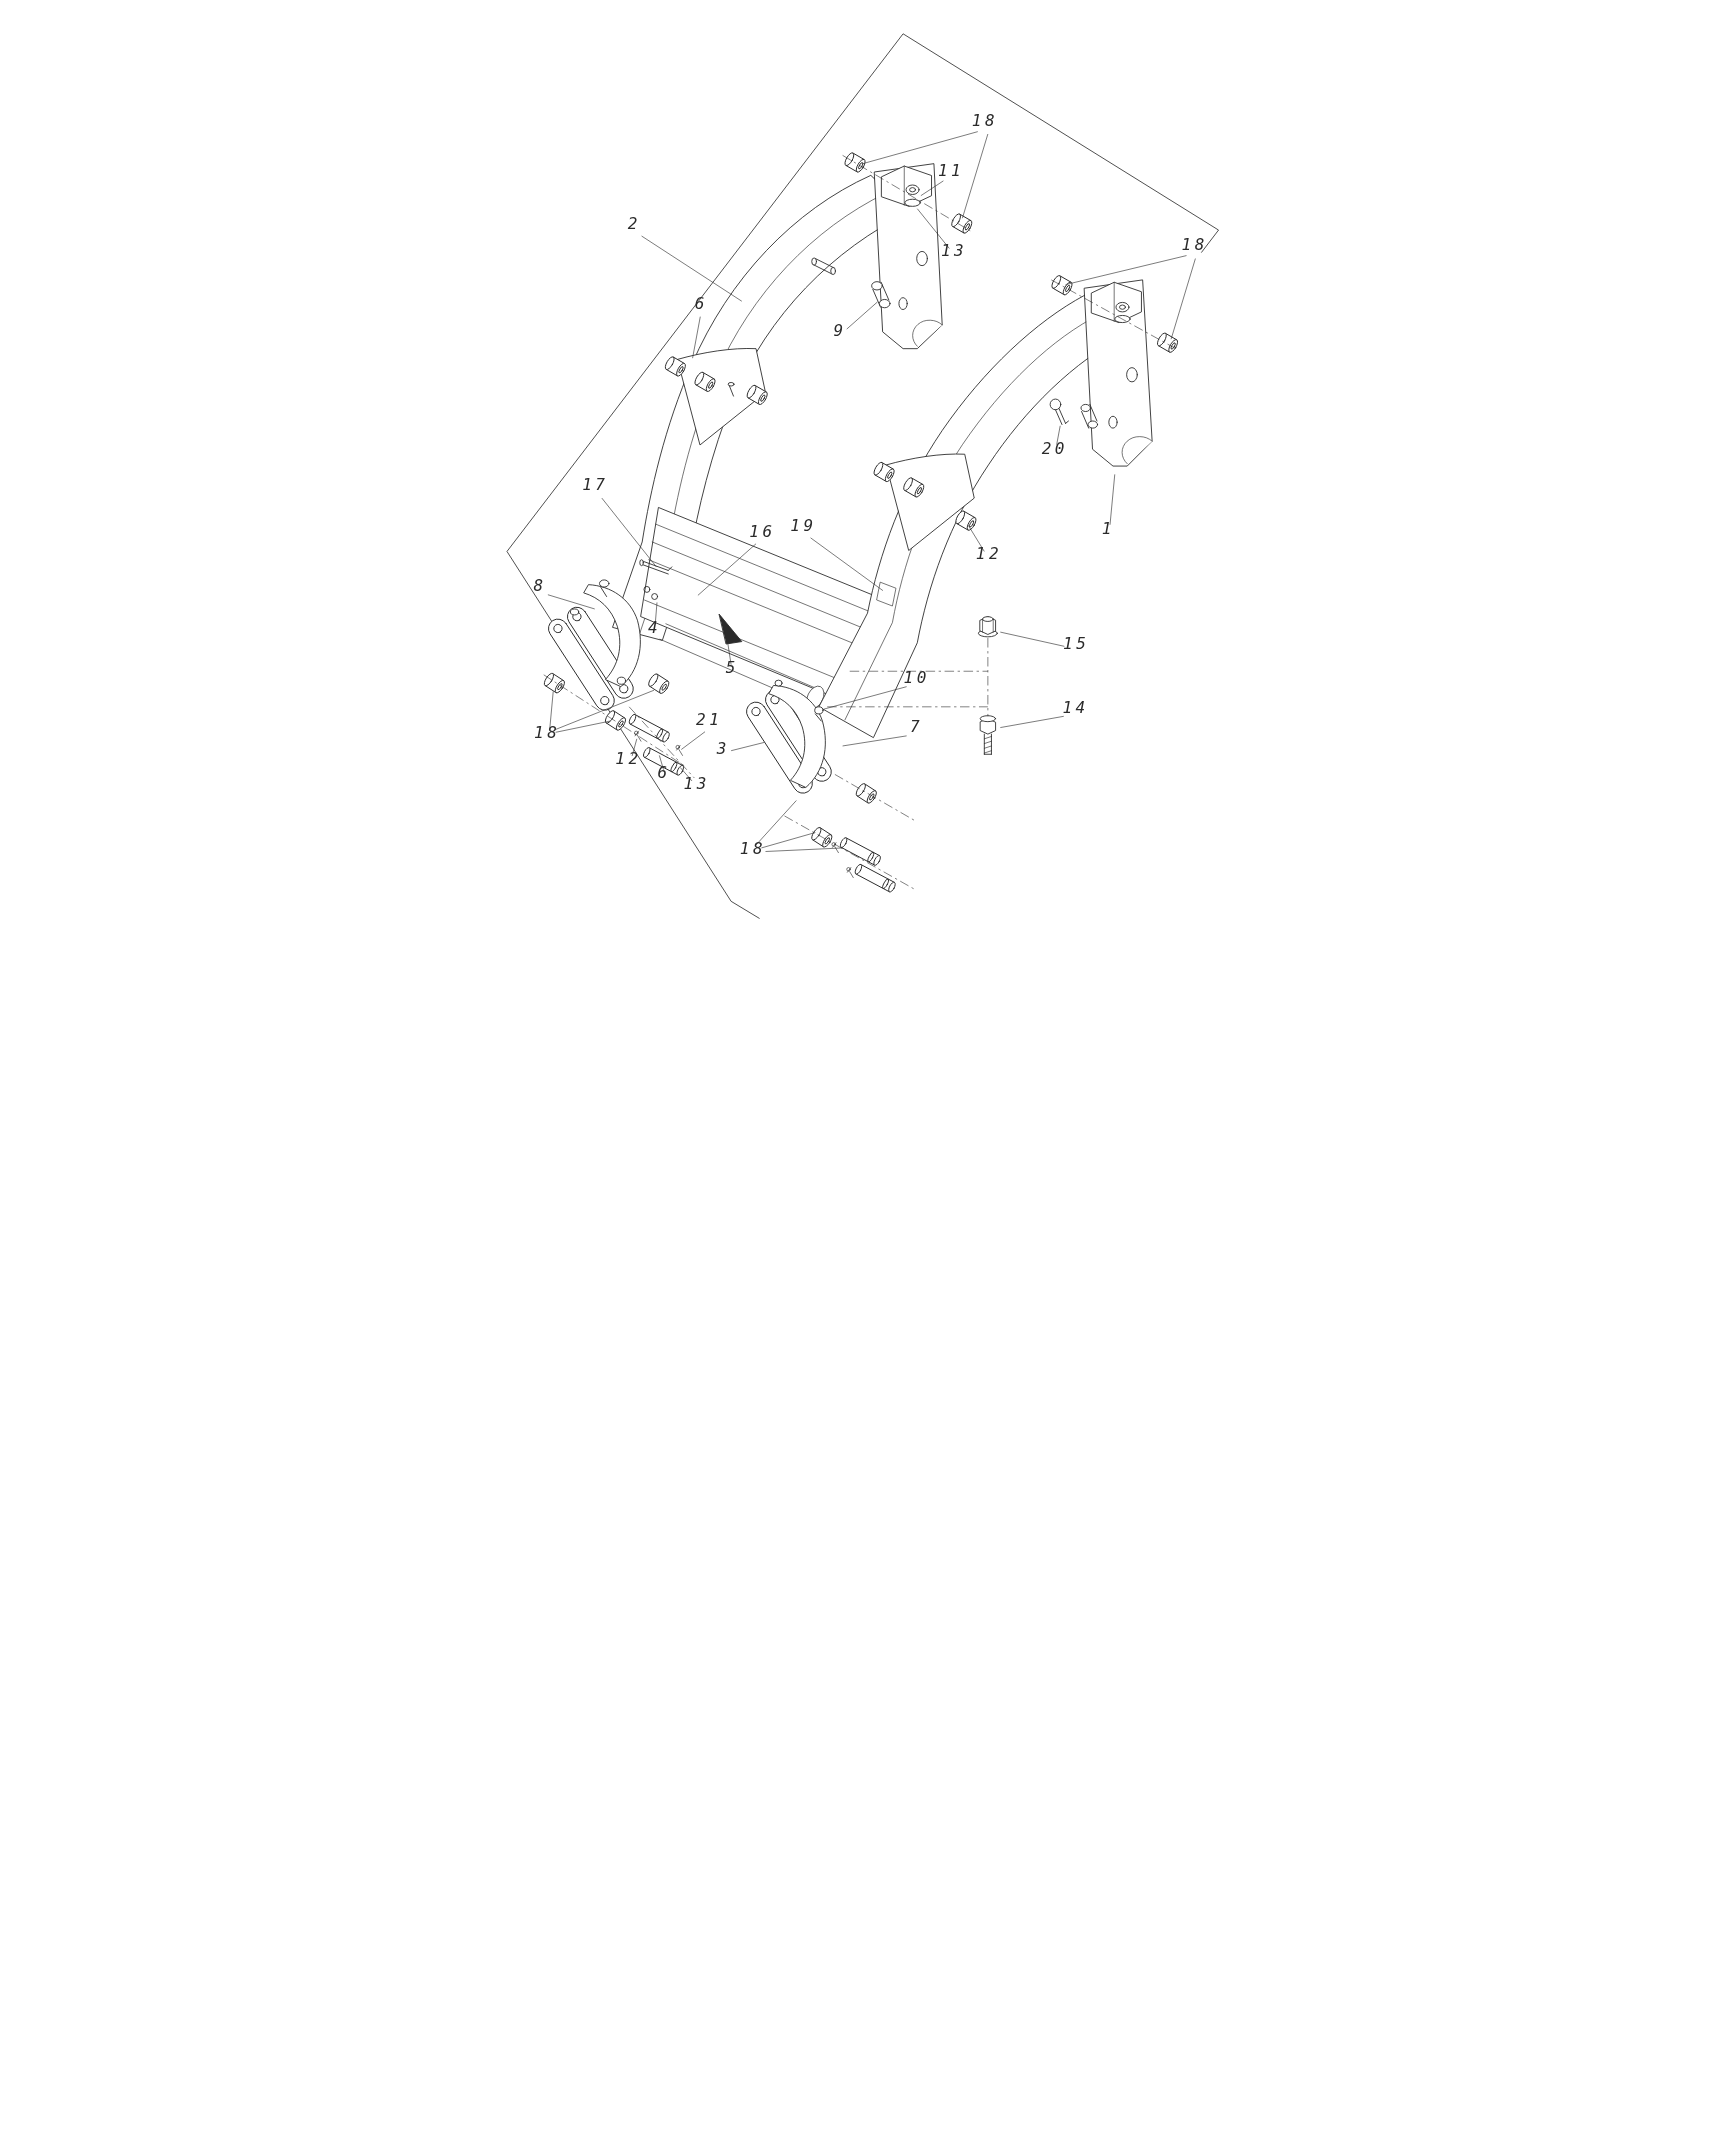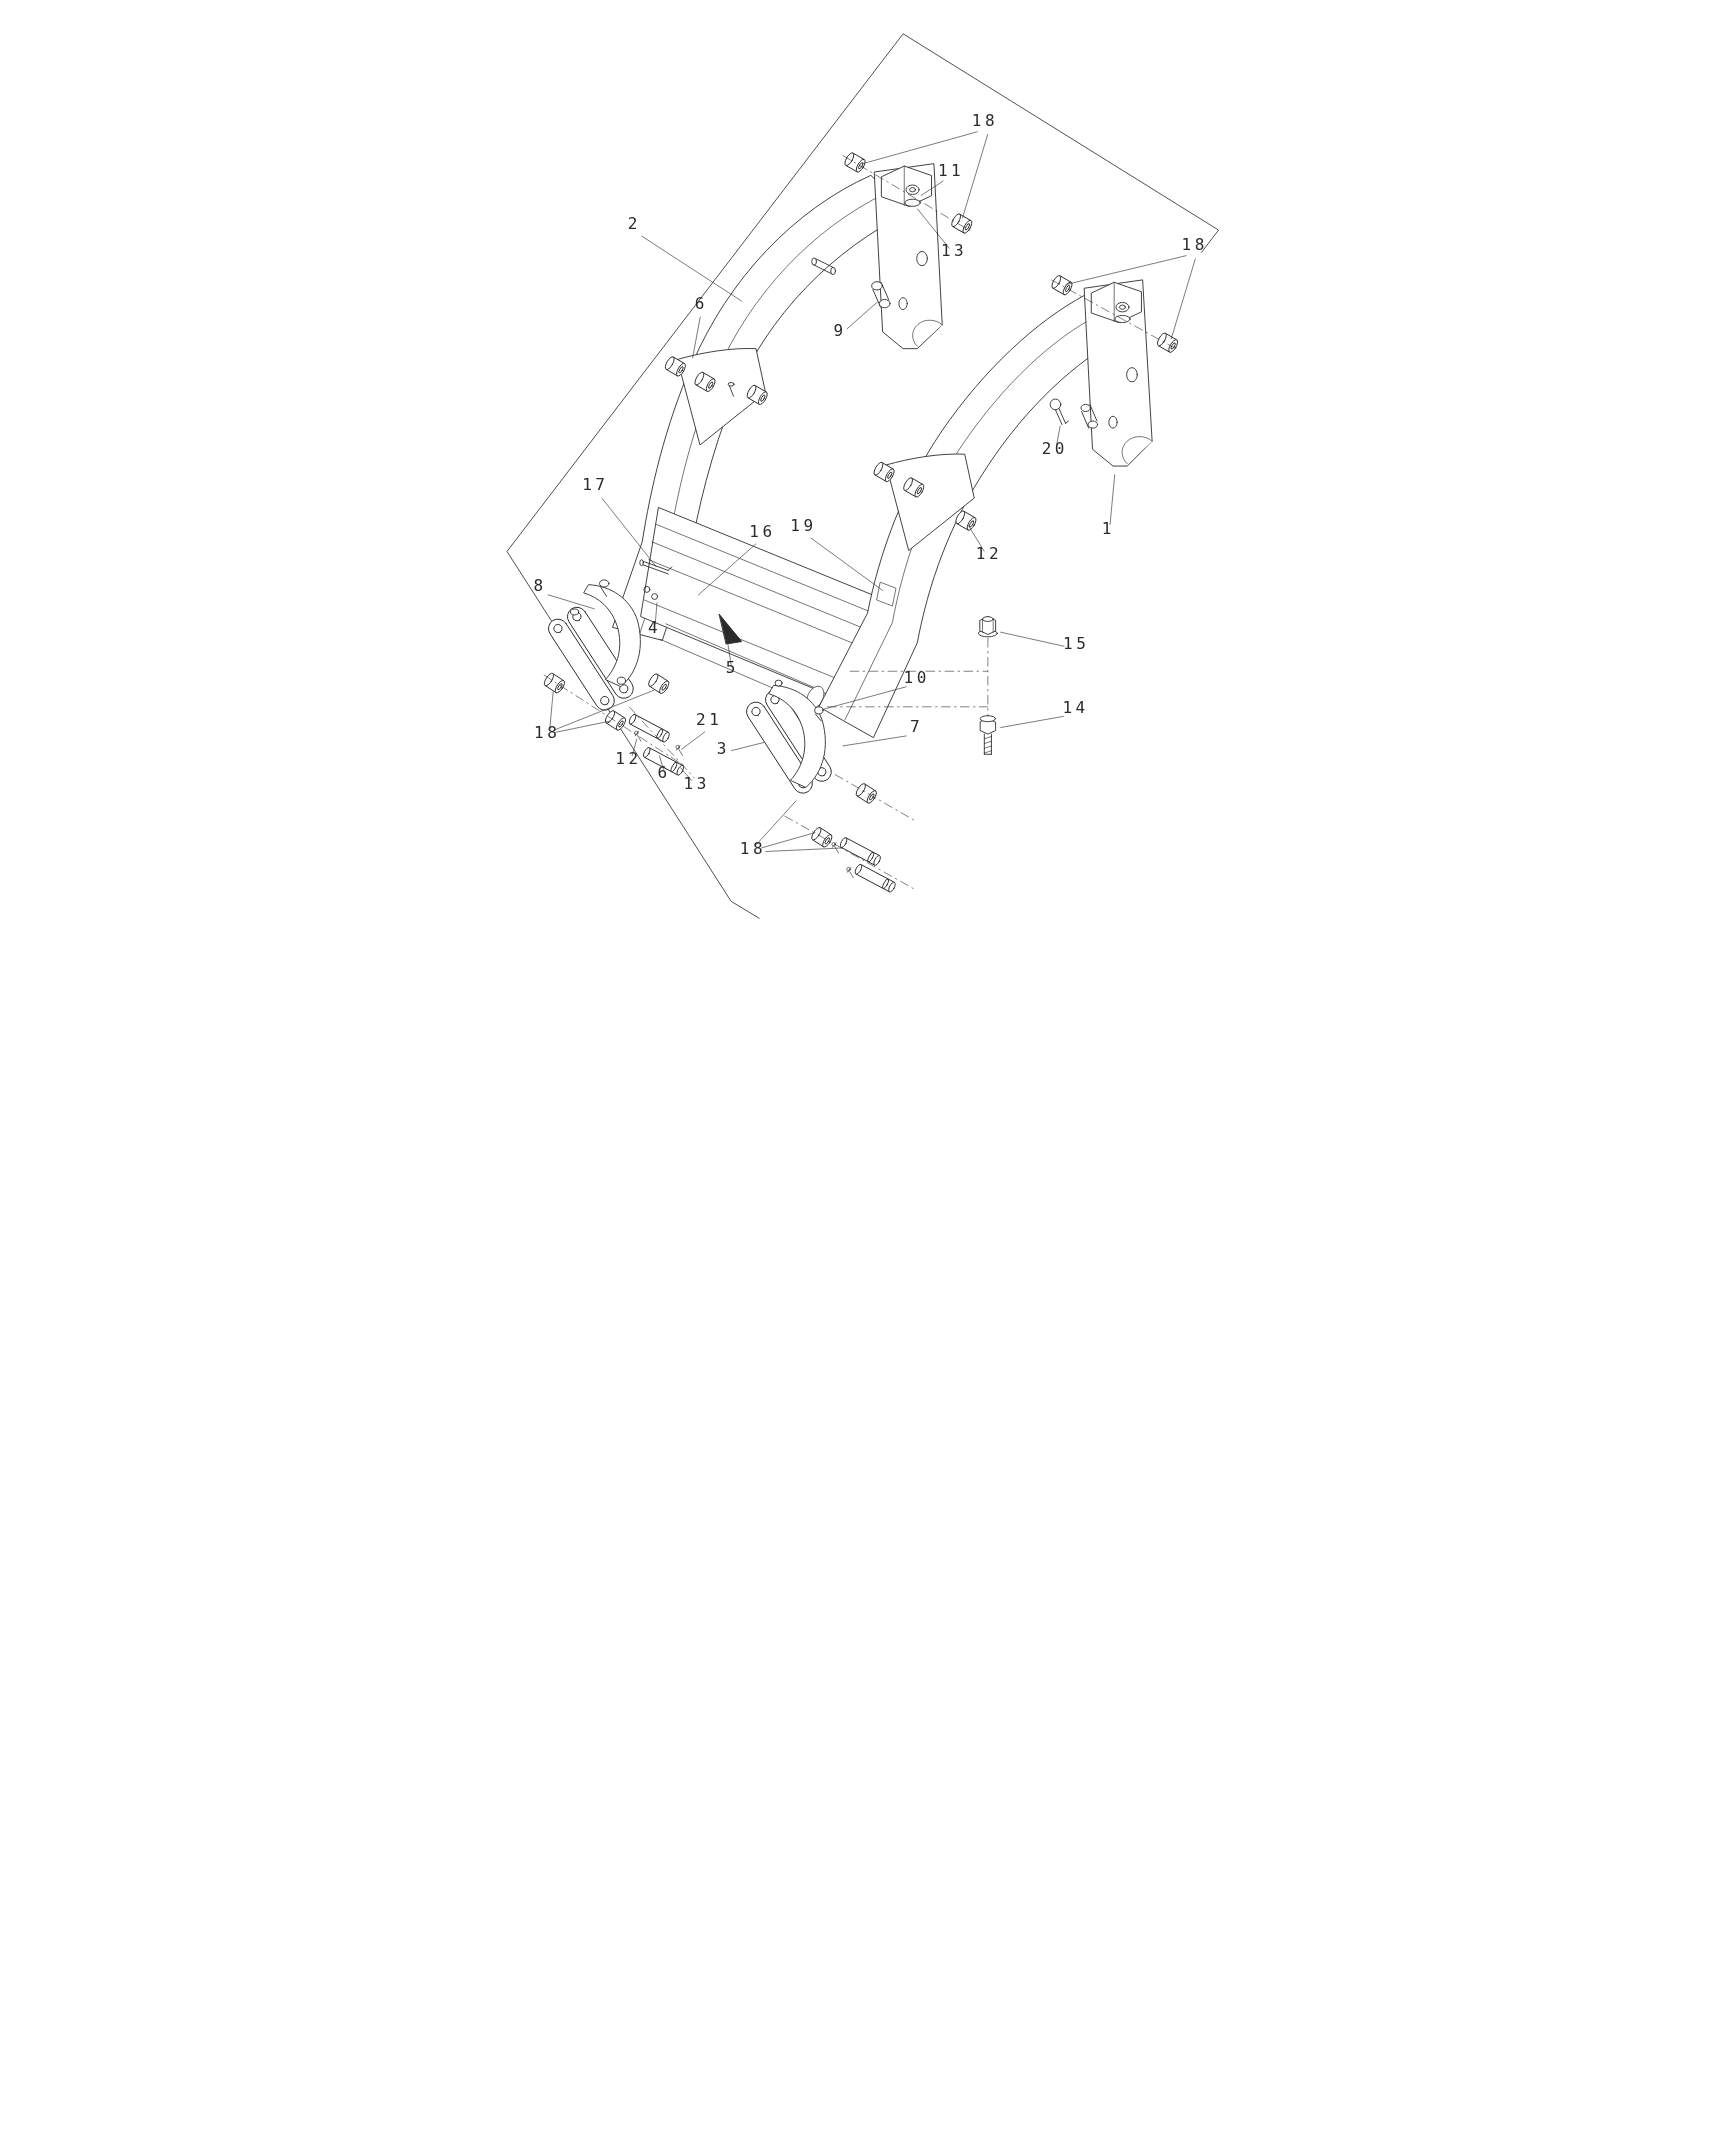--- a/index.html
+++ b/index.html
@@ -1,16 +1,16 @@
 <!DOCTYPE html>
 <html style="font-size:9.5px"><head>
 <meta charset="utf-8">
 <style>
   html,body{margin:0;padding:0;background:#ffffff;}
-  .sheet{width:100%;max-width:759px;margin:0 auto;background:#5eead4;}
+  .sheet{width:100%;max-width:759px;margin:0 auto;background:#5eead4;font-style:italic;}
   svg{display:block;width:100%;height:auto;background:#fff;}
   .part{stroke:#2b2b2b;stroke-width:1.5;fill:none;stroke-linejoin:round;stroke-linecap:round;}
   .thin{stroke-width:1.1;}
   .border{stroke:#2b2b2b;stroke-width:1.4;fill:none;}
   .cline{stroke:#2b2b2b;stroke-width:1;fill:none;stroke-dasharray:16 6 4 6;}
   .leader{stroke:#2b2b2b;stroke-width:1.05;fill:none;}
   text.callout{
     font-family:"DejaVu Sans Mono","Liberation Mono",monospace;
     font-size:27px;
     letter-spacing:6px;

